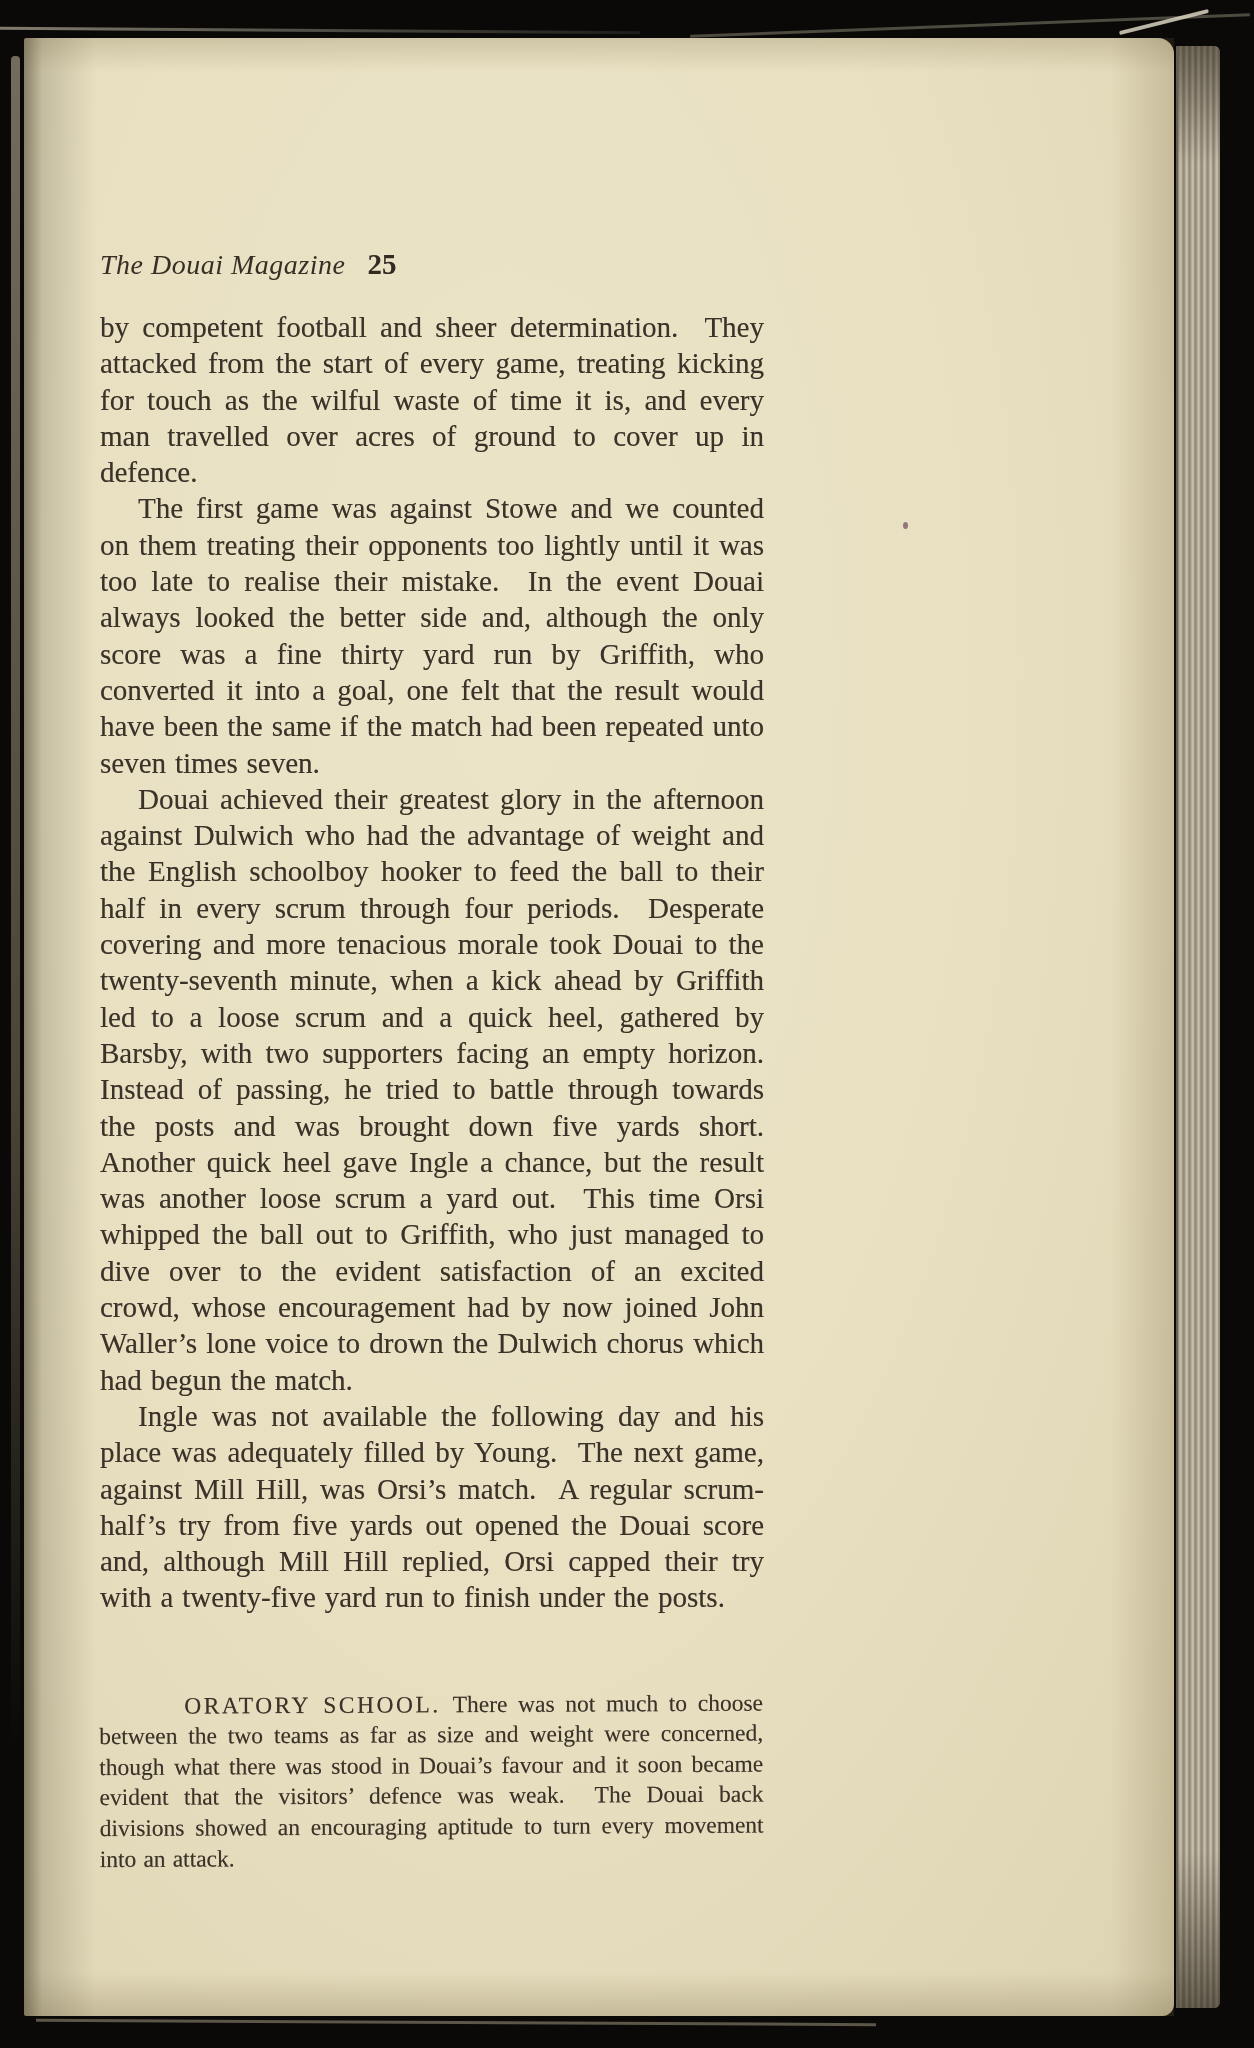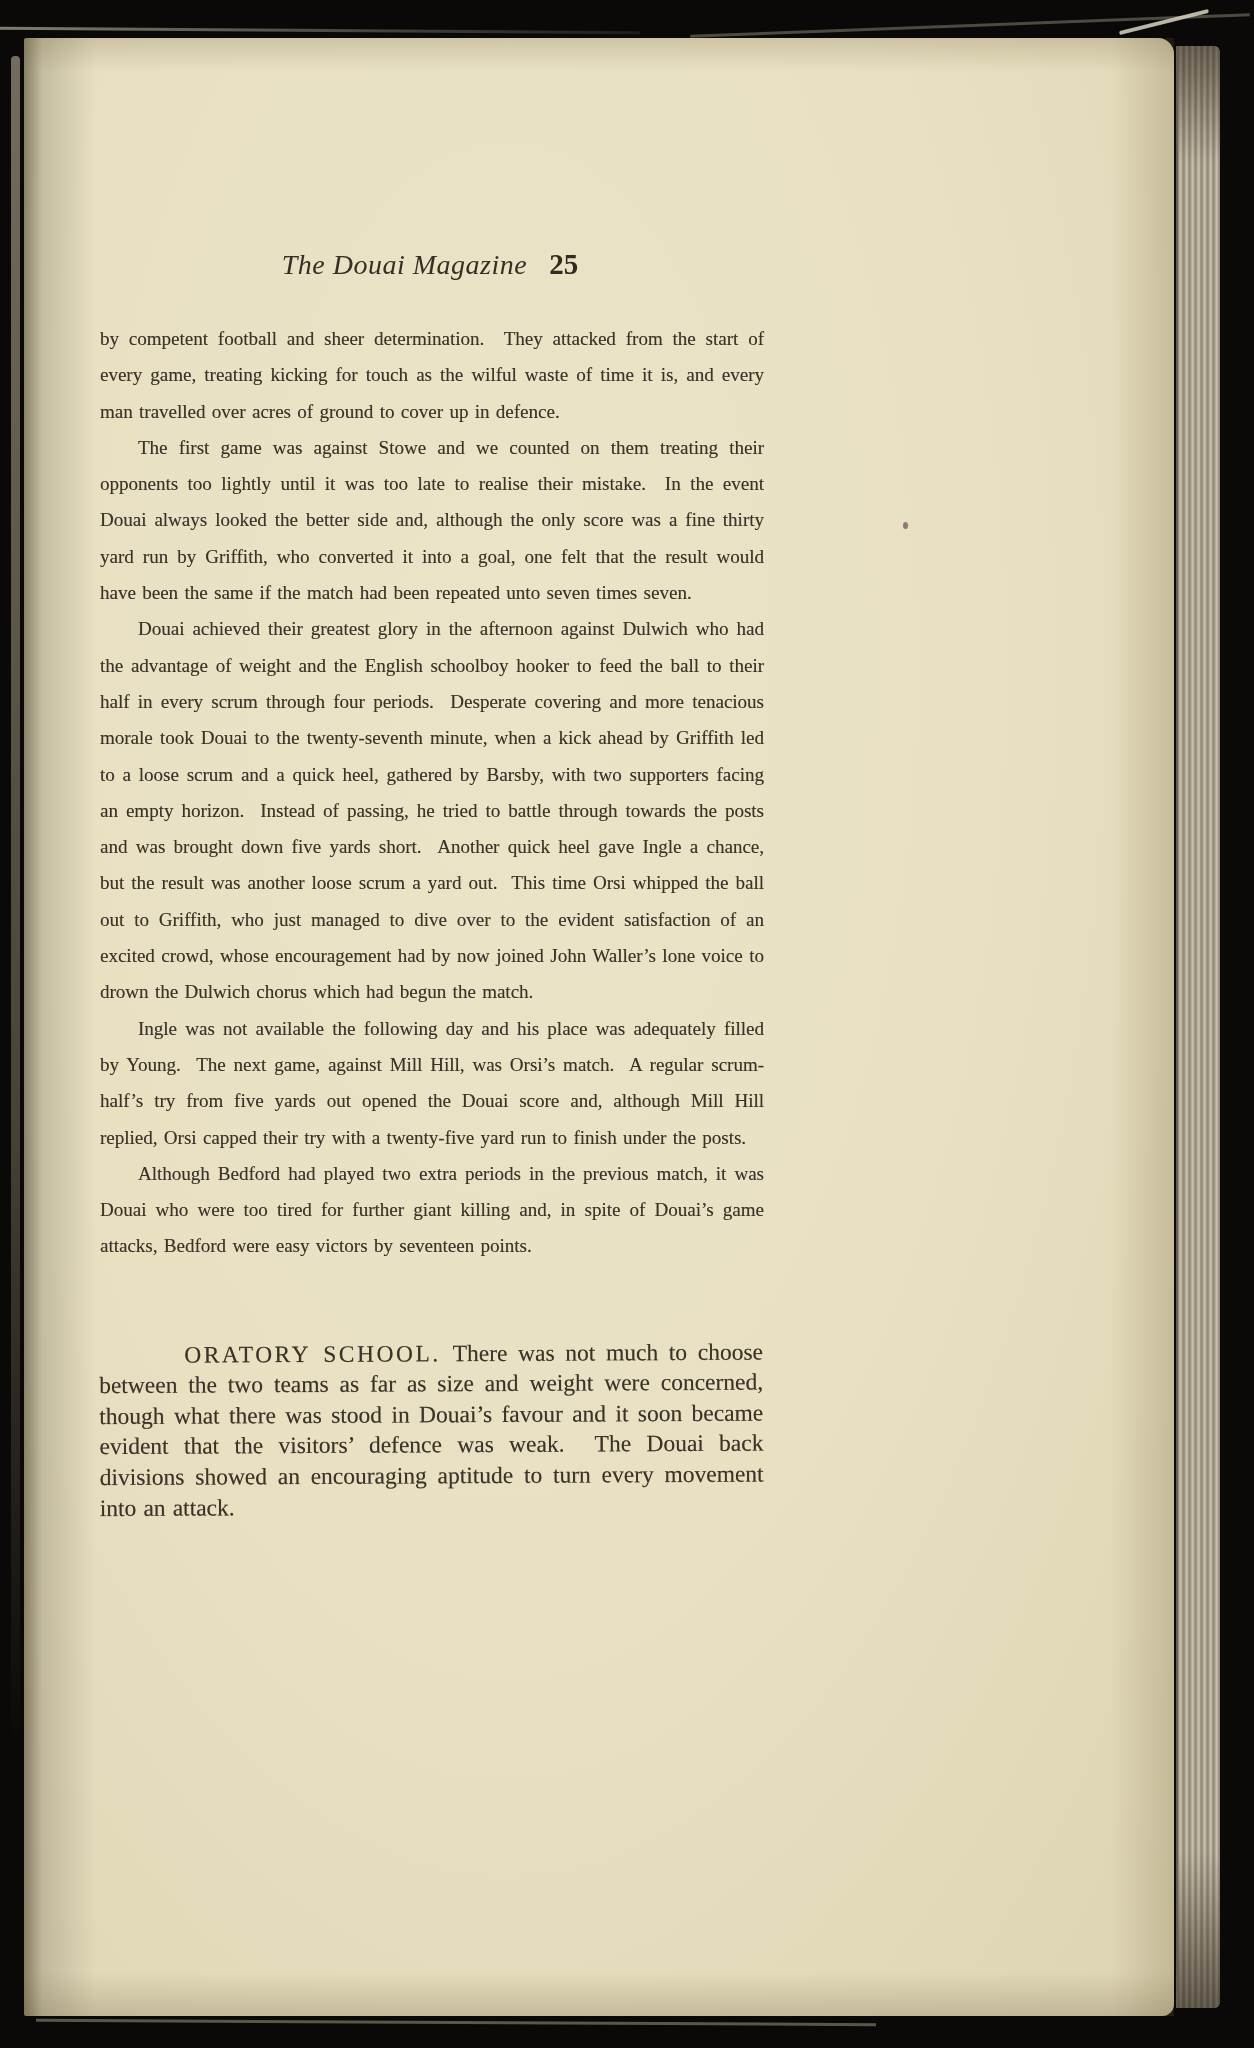--- a/index.html
+++ b/index.html
@@ -95,41 +95,41 @@
   }
 
   
   .content {
     position: absolute;
     left: 76px; top: 210px;
     width: 664px;
     color: #3b3329;
   }
   .page-header {
-    text-align: center;
+    text-align: left;
     padding-right: 4px;
-    margin-bottom: 40px;
+    margin-bottom: 28px;
     white-space: nowrap;
   }
   .magazine-title {
     font-style: italic;
     font-size: 28px;
     letter-spacing: 0.5px;
     color: #372f25;
   }
   .page-number {
     font-style: normal;
     font-weight: 700;
     font-size: 29px;
     margin-left: 22px;
     color: #332b21;
   }
   .body-text p {
     margin: 0;
-    font-size: 19px;
+    font-size: 29px;
     line-height: 36.3px;
     text-align: justify;
     word-spacing: 1.6px;
     white-space: pre-wrap;
     text-shadow: 0.2px 0.2px 0.3px rgba(59,51,41,0.45);
   }
   .body-text p.indent { text-indent: 38px; }
   .footnote {
     margin-top: 44px;
     font-size: 23.5px;
@@ -160,21 +160,20 @@
 
       <div class="page-header">
         <span class="magazine-title">The Douai Magazine</span><span class="page-number">25</span>
       </div>
 
       <div class="body-text">
         <p>by competent football and sheer determination.  They attacked from the start of every game, treating kicking for touch as the wilful waste of time it is, and every man travelled over acres of ground to cover up in defence.</p>
         <p class="indent">The first game was against Stowe and we counted on them treating their opponents too lightly until it was too late to realise their mistake.  In the event Douai always looked the better side and, although the only score was a fine thirty yard run by Griffith, who converted it into a goal, one felt that the result would have been the same if the match had been repeated unto seven times seven.</p>
         <p class="indent">Douai achieved their greatest glory in the afternoon against Dulwich who had the advantage of weight and the English schoolboy hooker to feed the ball to their half in every scrum through four periods.  Desperate covering and more tenacious morale took Douai to the twenty-seventh minute, when a kick ahead by Griffith led to a loose scrum and a quick heel, gathered by Barsby, with two supporters facing an empty horizon.  Instead of passing, he tried to battle through towards the posts and was brought down five yards short.  Another quick heel gave Ingle a chance, but the result was another loose scrum a yard out.  This time Orsi whipped the ball out to Griffith, who just managed to dive over to the evident satisfaction of an excited crowd, whose encouragement had by now joined John Waller’s lone voice to drown the Dulwich chorus which had begun the match.</p>
         <p class="indent">Ingle was not available the following day and his place was adequately filled by Young.  The next game, against Mill Hill, was Orsi’s match.  A regular scrum-half’s try from five yards out opened the Douai score and, although Mill Hill replied, Orsi capped their try with a twenty-five yard run to finish under the posts.</p>
-        <p class="indent">Although Bedford had played two extra periods in the previous match, it was Douai who were too tired for further giant killing and, in spite of Douai’s game attacks, Bedford were easy victors by seventeen points.</p>
       </div>
 
       <div class="footnote">
         <span class="footnote-heading">ORATORY SCHOOL.</span><span class="footnote-body">There was not much to choose between the two teams as far as size and weight were concerned, though what there was stood in Douai’s favour and it soon became evident that the visitors’ defence was weak.  The Douai back divisions showed an encouraging aptitude to turn every movement into an attack.</span>
       </div>
 
     </div>
   </div>
 
   <div class="edge-stack"></div>

